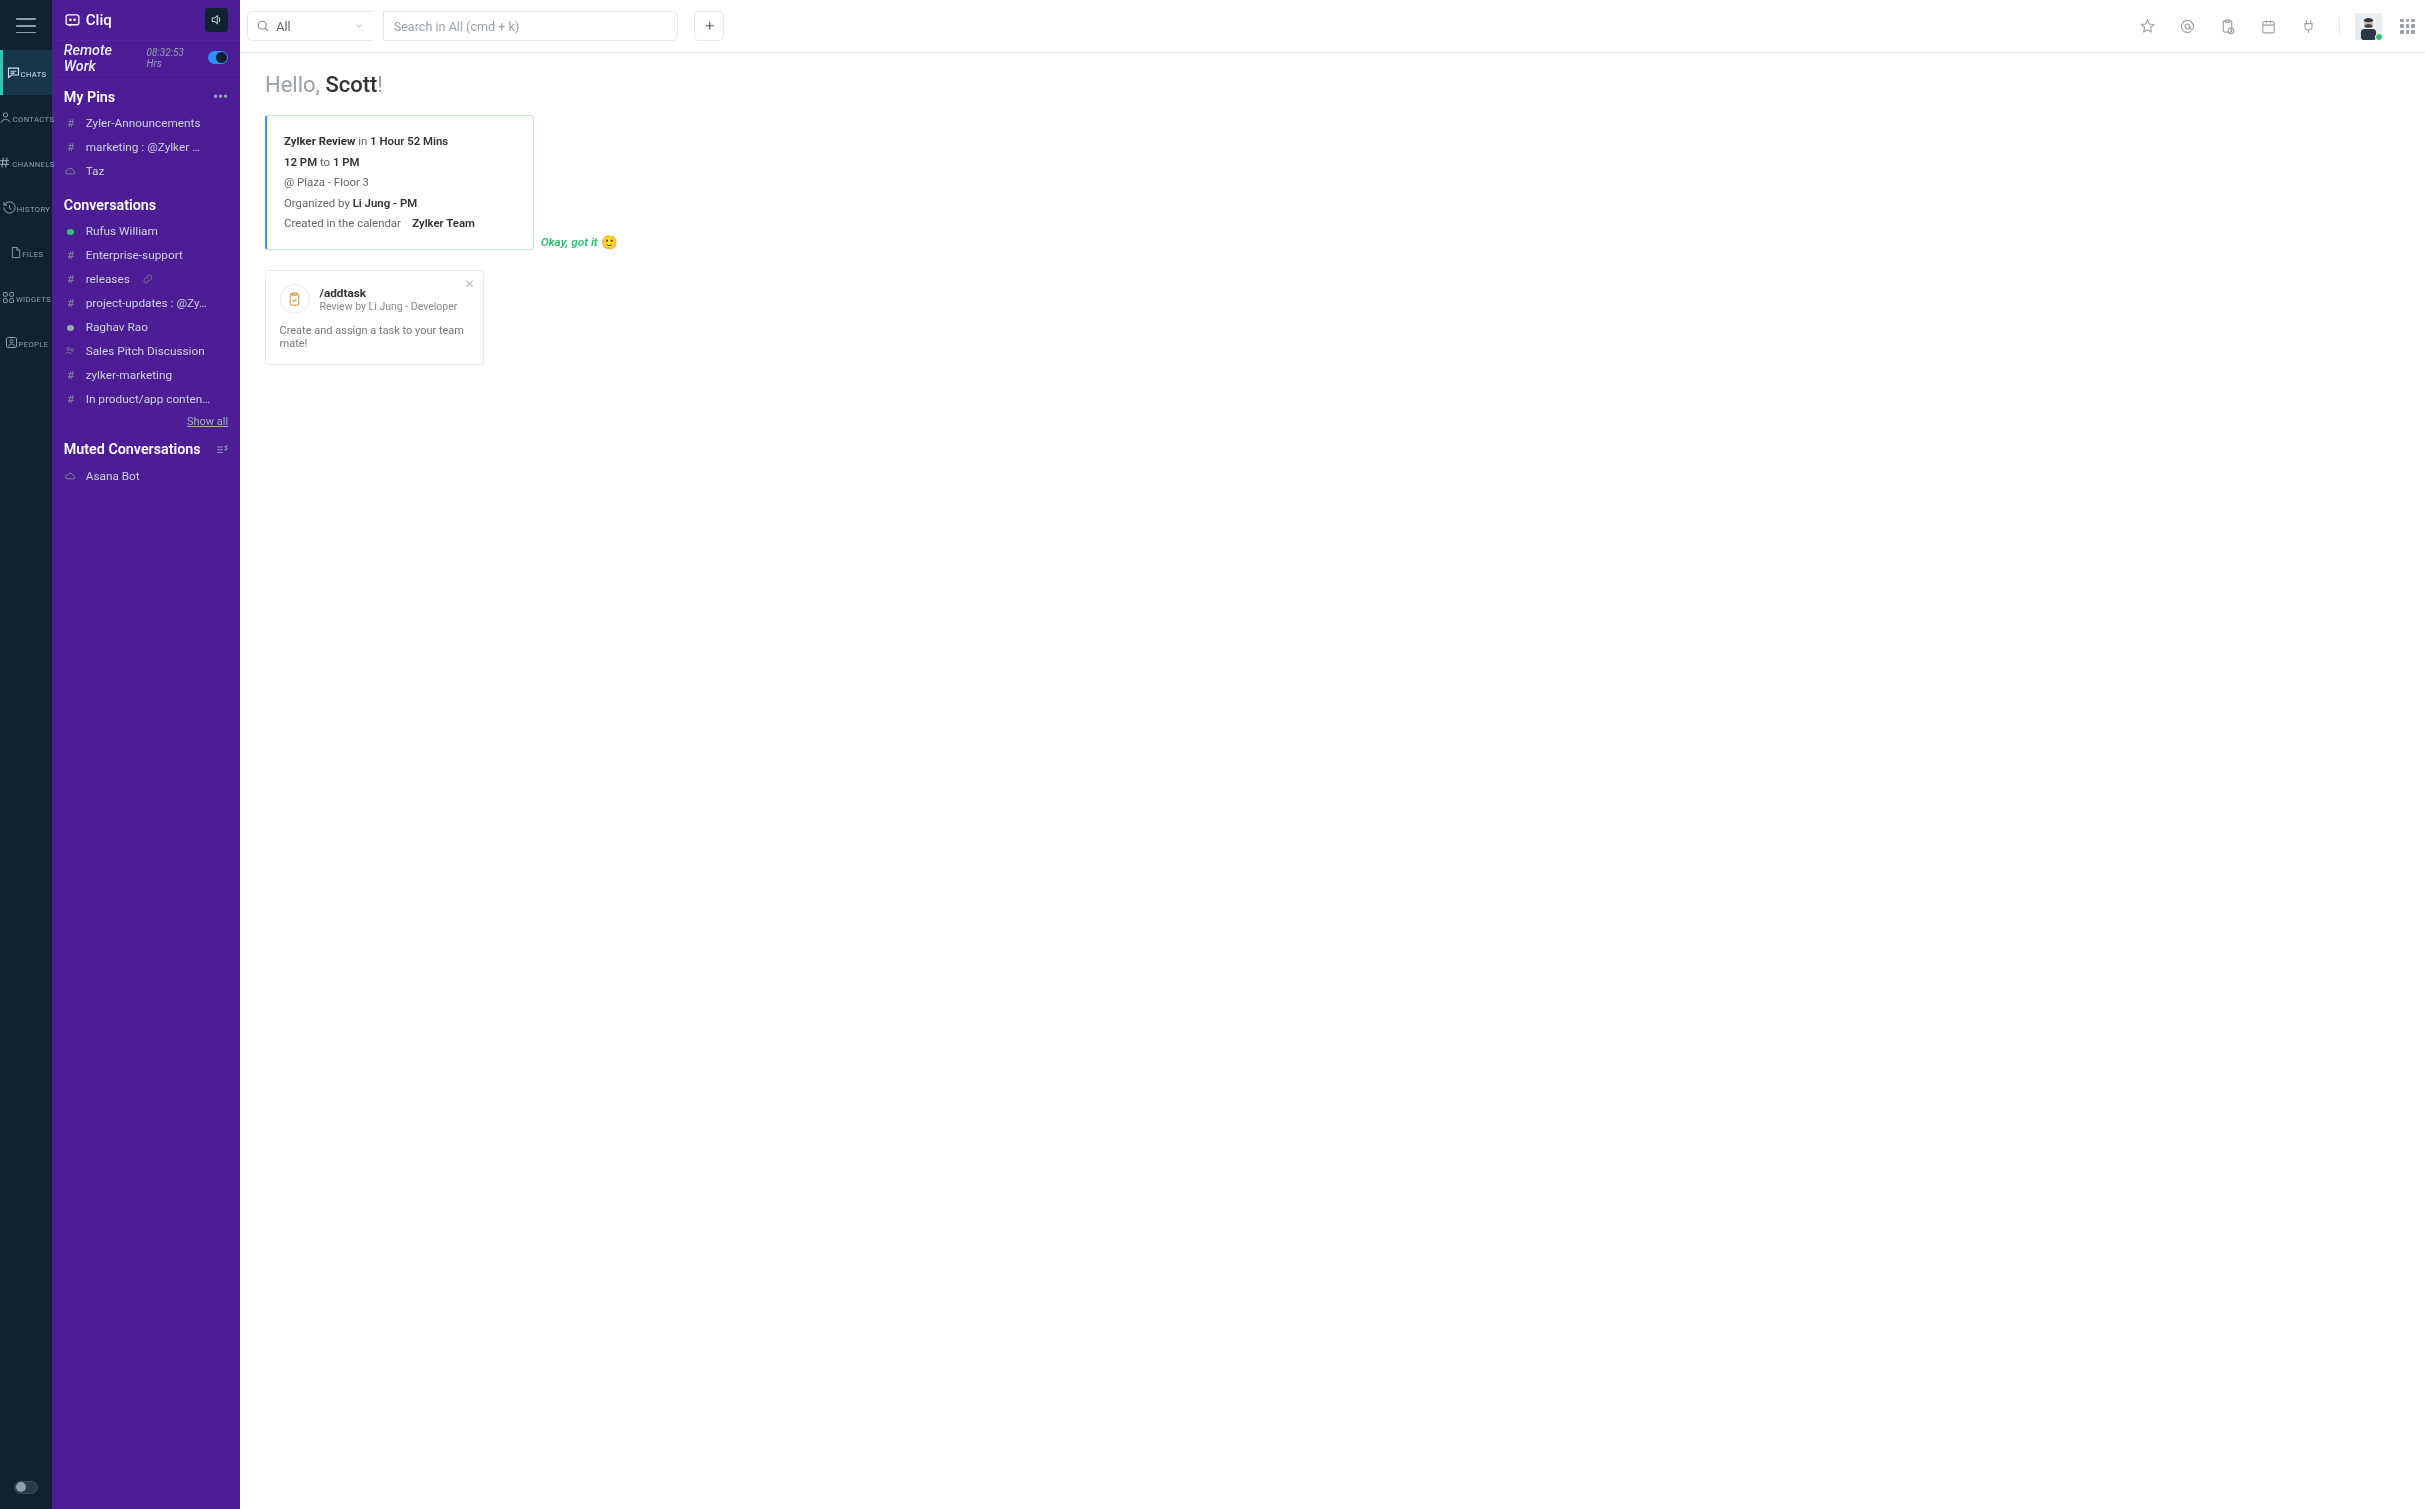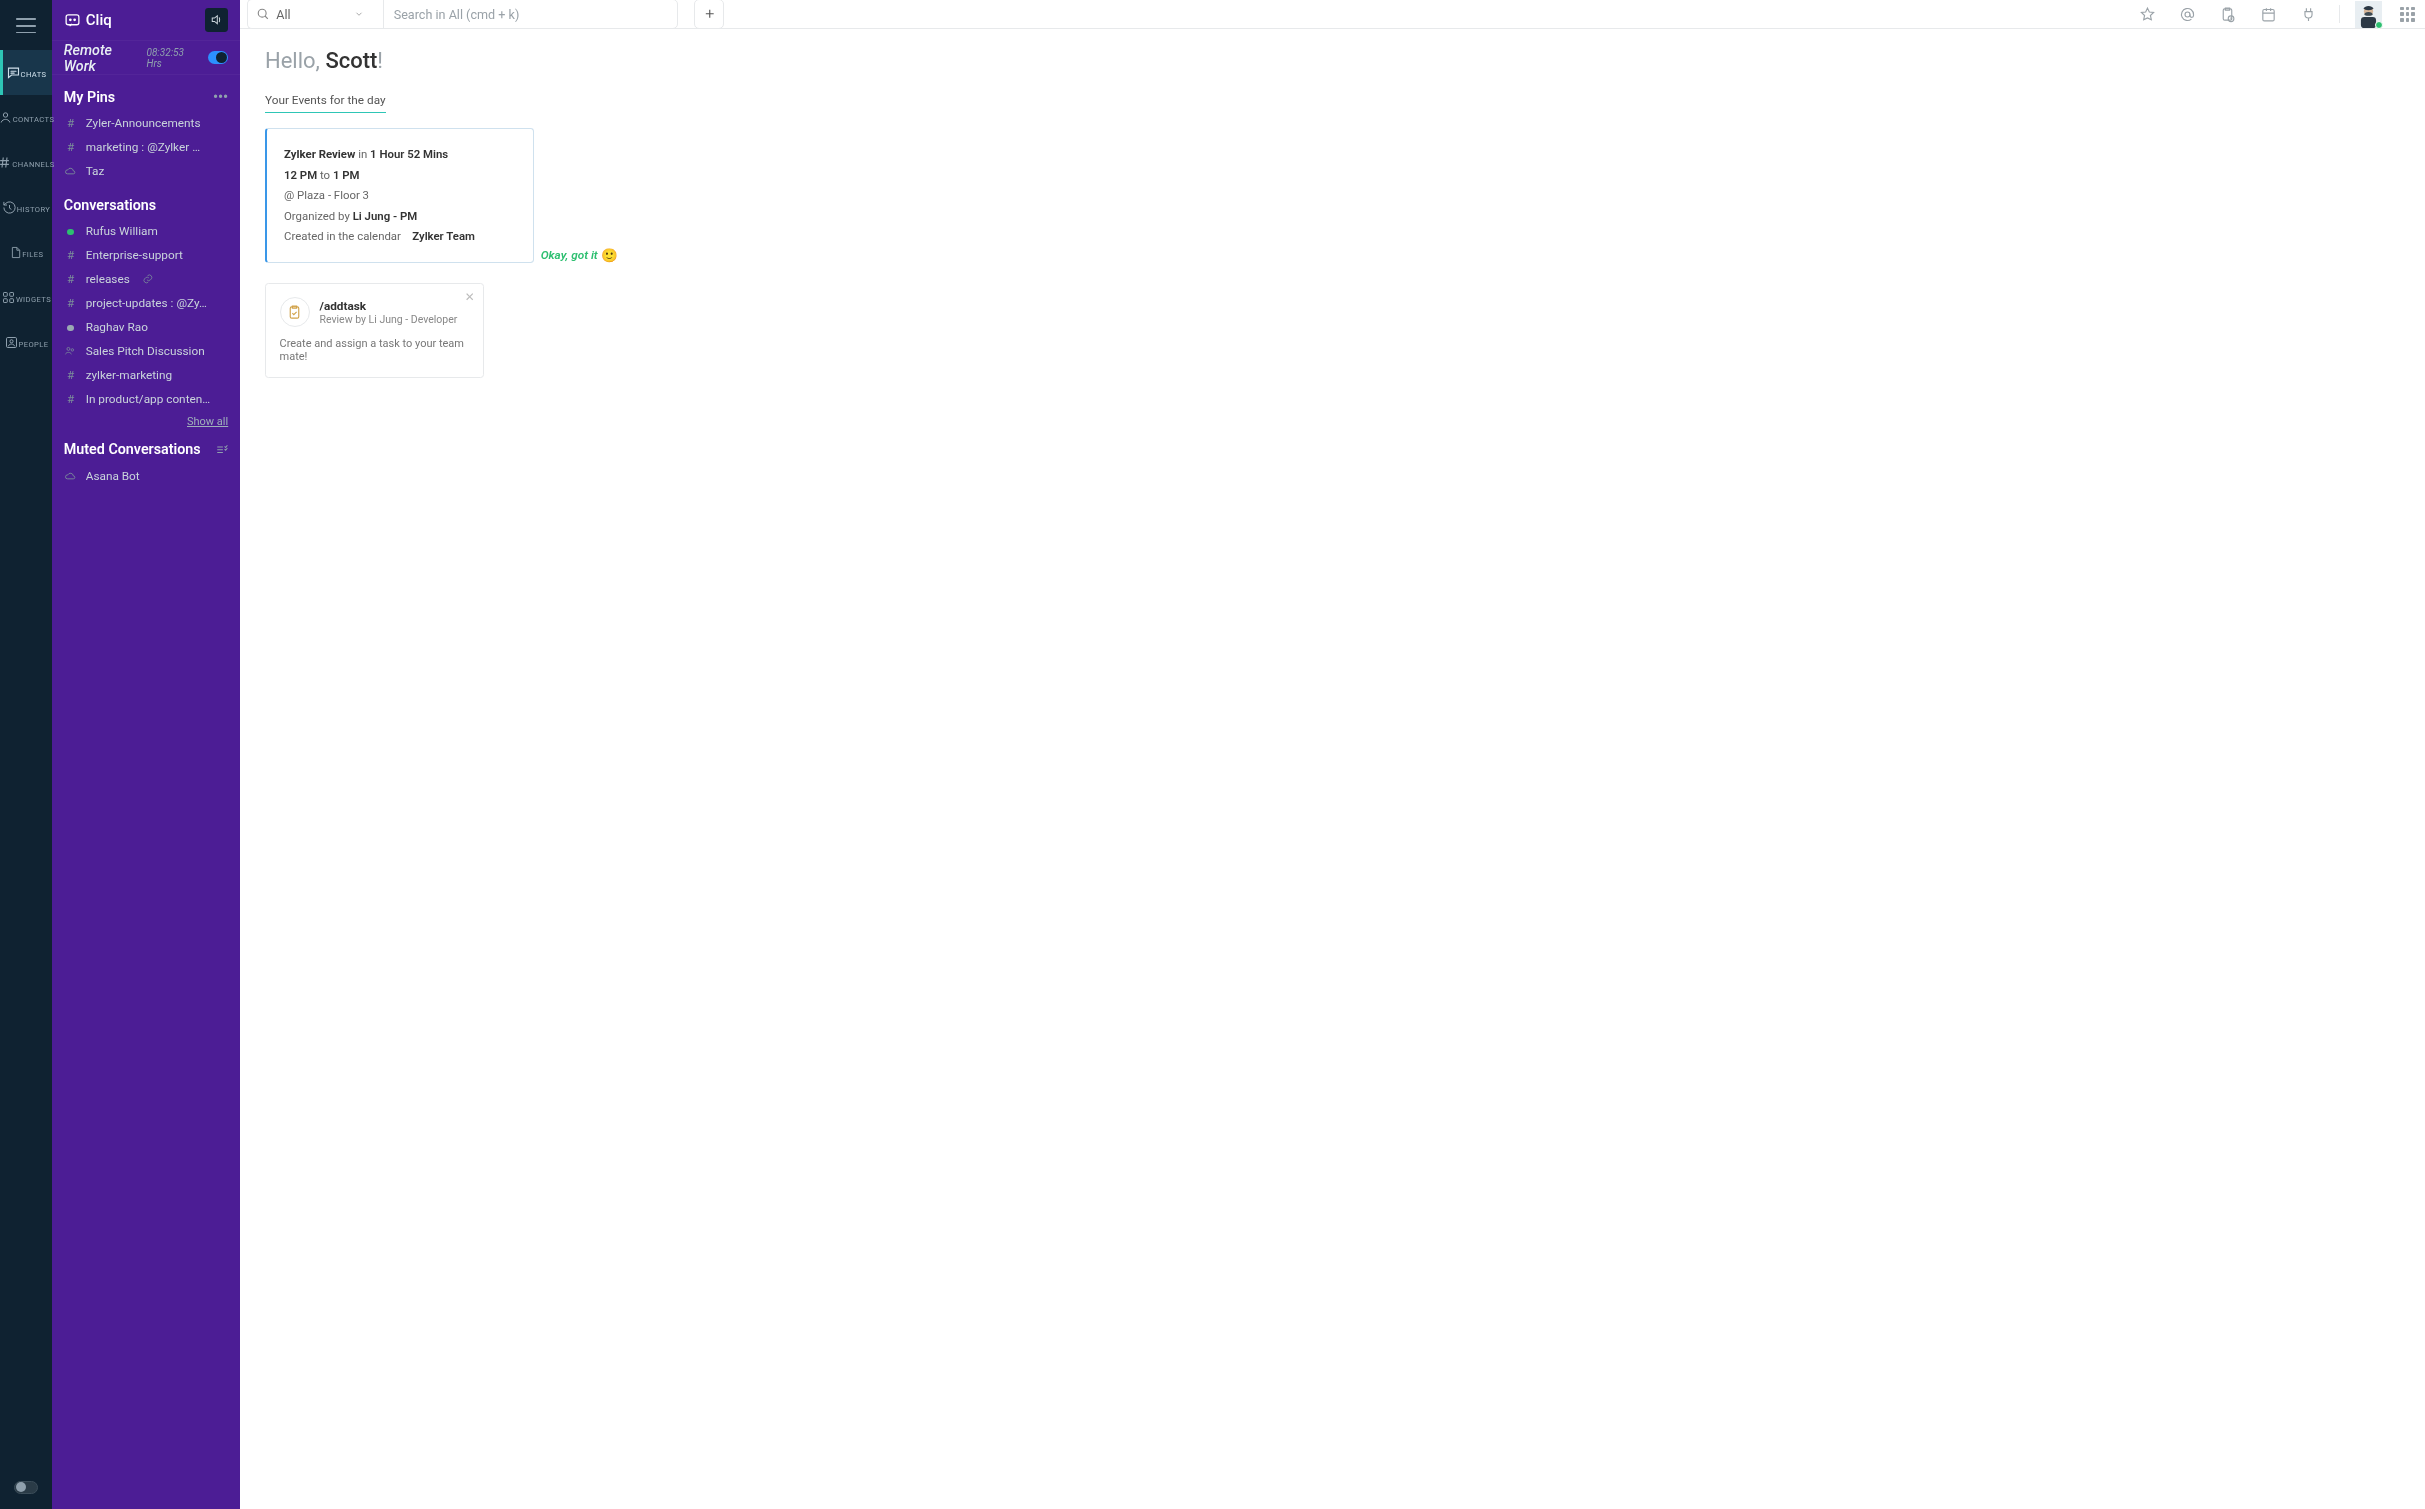--- a/index.html
+++ b/index.html
@@ -105,21 +105,21 @@
   .presence-green { background:#2dbf70; }
   .presence-idle { background:#9aa9b3; }
 
   .tail-icon { width:11.8px; height:11.8px; margin-left:3.4px; color:#7c8e9a; }
 
   .show-all { text-align:right; padding:3.4px 11.8px 0 0; font-size:11px; color:#9fb0ba; text-decoration:underline; cursor:pointer; }
 
   
   .main { flex:1; display:flex; flex-direction:column; min-width:0; }
   .topbar {
-    height:29px; border-bottom:0.8px solid #e7e9eb;
+    height:53px; border-bottom:0.8px solid #e7e9eb;
     display:flex; align-items:center; padding:0 10px 0 6.7px; gap:10px;
   }
   .scope {
     width:126px; height:30px; border:0.8px solid #e7e9eb; border-radius:5px 0 0 5px;
     display:flex; align-items:center; padding:0 8.4px; gap:6.7px;
     background:#fff; border-right:none;
     cursor:pointer;
   }
   .scope .scope-label { font-size:12.6px; color:#666; }
   .scope .chev { margin-left:auto; color:#999; }
@@ -460,21 +460,20 @@
         <span></span>
         <span></span>
     </div>
   </div>
 
   <div class="content">
     <div class="hello">
       <span>Hello, </span><span class="name">Scott</span><span>!</span>
     </div>
 
-    <div><span class="section-title">Your Events for the day</span></div>
 
     <div class="event-wrap">
       <div class="event-card">
         <div>
           <span class="title">Zylker Review</span>
           <span> </span><span>in</span><span> </span>
           <span class="bold">1 Hour 52 Mins</span>
         </div>
         <div>
           <span class="bold">12 PM</span>

